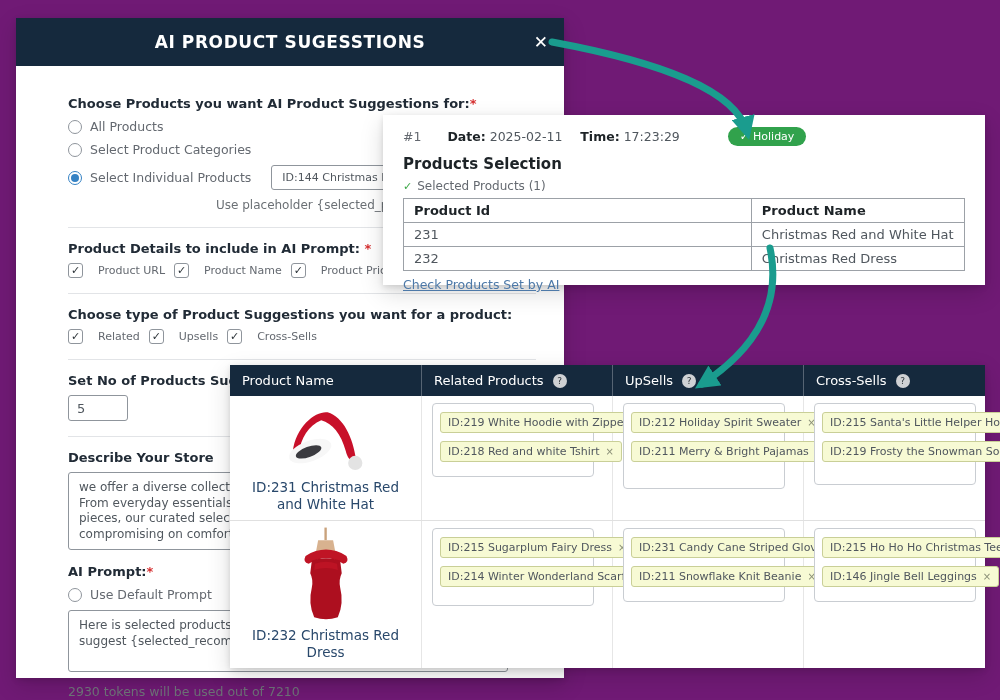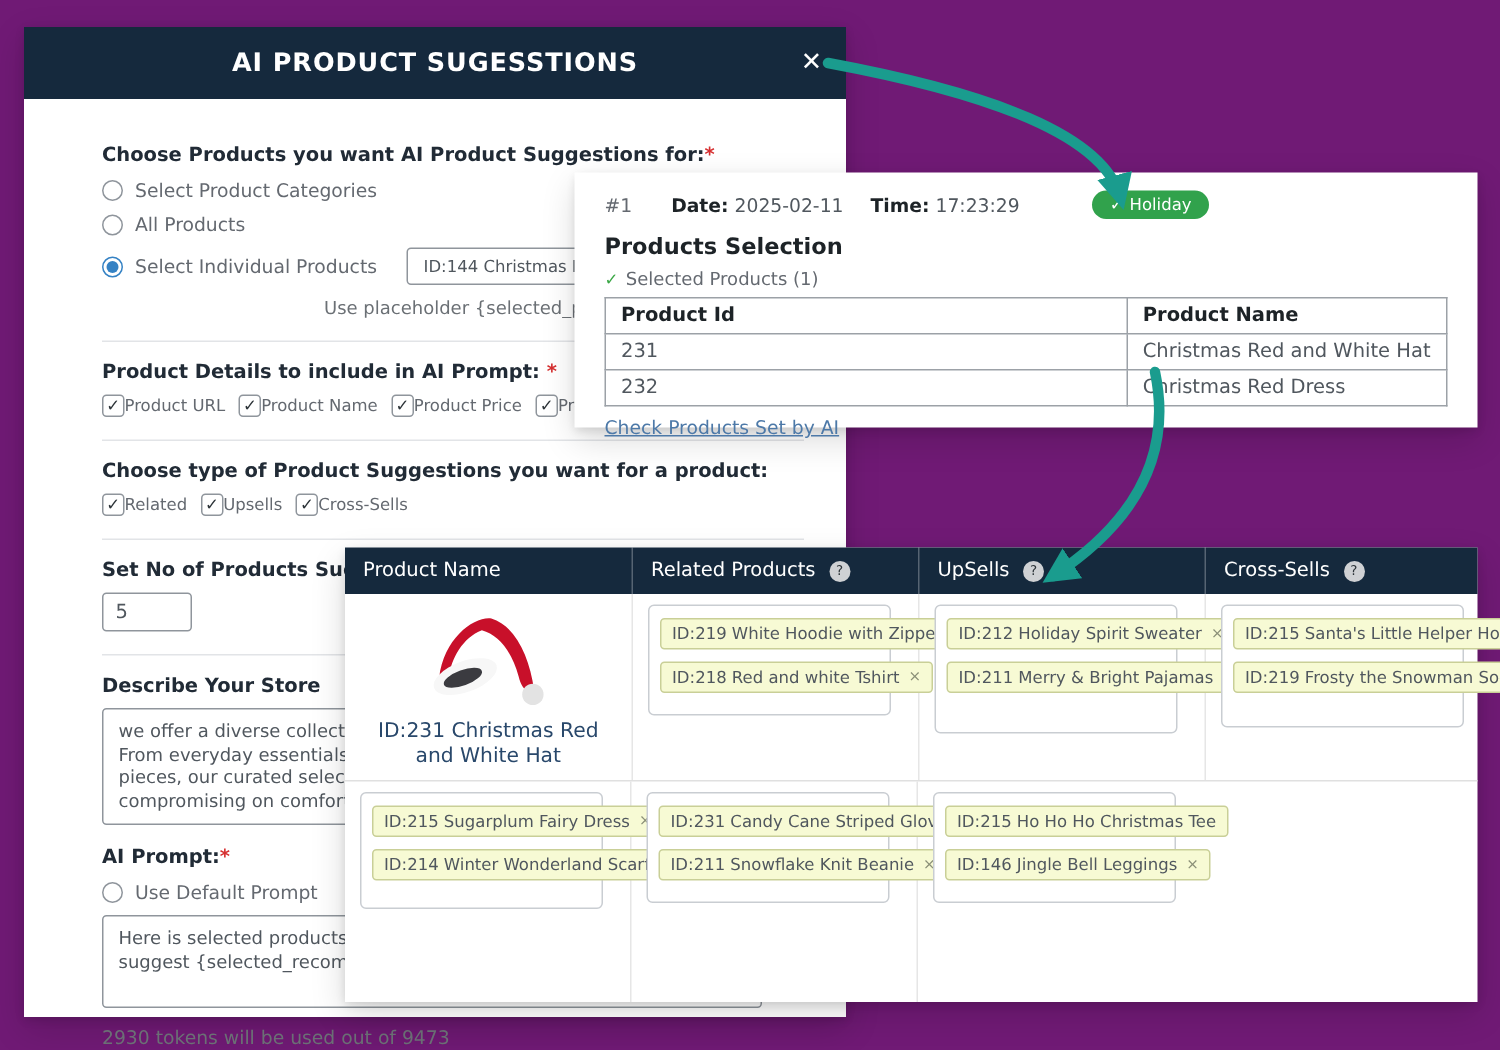--- a/index.html
+++ b/index.html
@@ -17,21 +17,21 @@
   .req{color:#d63031;font-weight:bold;}
   .radio-row{display:flex;align-items:center;gap:8px;color:#646970;font-size:12.5px;margin:8px 0;}
   .radio{width:14px;height:14px;border:1px solid #8f959c;border-radius:50%;background:#fff;box-sizing:border-box;flex:0 0 14px;position:relative;}
   .radio.checked{border-color:#3582c4;}
   .radio.checked::after{content:"";position:absolute;left:2px;top:2px;right:2px;bottom:2px;border-radius:50%;background:#3582c4;}
   .select-box{display:inline-flex;align-items:center;gap:8px;border:1px solid #8f959c;border-radius:3px;padding:5px 10px;font-size:11px;color:#50575e;background:#fff;margin-left:12px;white-space:nowrap;}
   .caret{font-size:9px;color:#50575e;}
   .helper{color:#6b7075;font-size:12px;margin:2px 0 0 148px;white-space:nowrap;overflow:hidden;}
   .hr{border:none;border-top:1px solid #e2e4e7;margin:15px 0 13px 0;}
   .checks-row{display:flex;gap:9px;color:#646970;font-size:11px;align-items:center;white-space:nowrap;}
-  .check-item{display:inline-flex;align-items:center;gap:0;}
+  .check-item{display:inline-flex;align-items:center;gap:15px;}
   .checkbox{width:15px;height:15px;border:1px solid #8f959c;border-radius:3px;background:#fff;box-sizing:border-box;display:inline-flex;align-items:center;justify-content:center;flex:0 0 15px;}
   .checkbox.checked::after{content:"\2713";font-size:11px;font-weight:bold;color:#2c3338;line-height:1;}
   .num-input{width:42px;height:24px;border:1px solid #8f959c;border-radius:3px;font-size:13px;color:#50575e;padding:0 8px;font-family:inherit;}
   .fake-textarea{border:1px solid #8f959c;border-radius:3px;padding:7px 10px;font-size:12px;color:#50575e;line-height:15.5px;width:440px;box-sizing:border-box;background:#fff;}
   .fake-textarea .tline{white-space:nowrap;overflow:hidden;}
   .ta-store{height:78px;}
   .ta-prompt{height:62px;}
   .tokens{color:#6b7075;font-size:12.5px;margin:12px 0 20px 0;}
 
   
@@ -86,25 +86,25 @@
       <span class="modal-title">AI PRODUCT SUGESSTIONS</span>
       <span class="modal-close">✕</span>
     </div>
     <div class="modal-body">
 
       <div class="lbl">
         <span>Choose Products you want AI Product Suggestions for:</span><span class="req">*</span>
       </div>
       <div class="radio-row">
         <span class="radio"></span>
-        <span>Select Product Categories</span>
+        <span>All Products</span>
       </div>
       <div class="radio-row">
         <span class="radio"></span>
-        <span>All Products</span>
+        <span>Select Product Categories</span>
       </div>
       <div class="radio-row">
         <span class="radio checked"></span>
         <span>Select Individual Products</span>
         <span class="select-box">
           <span>ID:144 Christmas Red and White Hat</span>
           <span class="caret">▾</span>
         </span>
       </div>
       <div class="helper">Use placeholder {selected_products} in p</div>
@@ -177,21 +177,21 @@
         <span>Use Default Prompt</span>
         <span style="width:4px"></span>
         <span class="radio checked"></span>
         <span style="white-space:nowrap;">Customize Prompt</span>
       </div>
       <div class="fake-textarea ta-prompt">
         <div class="tline">Here is selected products data: {sele</div>
         <div class="tline">suggest {selected_recommendations</div>
       </div>
 
-      <div class="tokens">2930 tokens will be used out of 9473</div>
+      <div class="tokens">2930 tokens will be used out of 7210</div>
       
     </div>
   </div>
 
   <div class="card" id="result-card">
     <div class="meta-row">
       <span class="meta-num">#1</span>
       <span class="meta-pair"><b>Date:</b> <span class="meta-val">2025-02-11</span></span>
       <span class="meta-pair"><b>Time:</b> <span class="meta-val">17:23:29</span></span>
       <span class="badge">
@@ -282,20 +282,30 @@
               <span>ID:215 Santa's Little Helper Hoodie</span>
             </span>
           <span class="chip">
               <span>ID:219 Frosty the Snowman Socks</span>
             </span>
         </div>
       </div>
     </div>
 
     <div class="sg-row second">
+      <div class="sg-cell c1 product-cell">
+        <svg width="66" height="106" viewBox="0 0 80 122">
+          <rect x="38" y="2" width="3" height="16" fill="#c9a27c"></rect>
+          <path d="M30,18 L49,18 L52,34 L27,34 Z" fill="#d8b28f"></path>
+          <path d="M14,38 Q40,22 66,38 Q70,46 62,48 Q40,34 18,48 Q10,46 14,38 Z" fill="#c01425"></path>
+          <path d="M22,44 Q40,38 58,44 L60,60 Q56,68 58,78 Q63,98 55,116 Q40,121 25,116 Q17,98 22,78 Q24,68 20,60 Z" fill="#ad0f1f"></path>
+          <path d="M26,48 Q40,43 54,48 L55,56 Q40,51 25,56 Z" fill="#c01425" opacity="0.8"></path>
+        </svg>
+        <div class="product-caption">ID:232 Christmas Red Dress</div>
+      </div>
       <div class="sg-cell c2">
         <div class="chip-box h78">
           <span class="chip">
               <span>ID:215 Sugarplum Fairy Dress</span>
               <span class="chip-x">×</span>
             </span>
           <span class="chip">
               <span>ID:214 Winter Wonderland Scarf</span>
               <span class="chip-x">×</span>
             </span>

